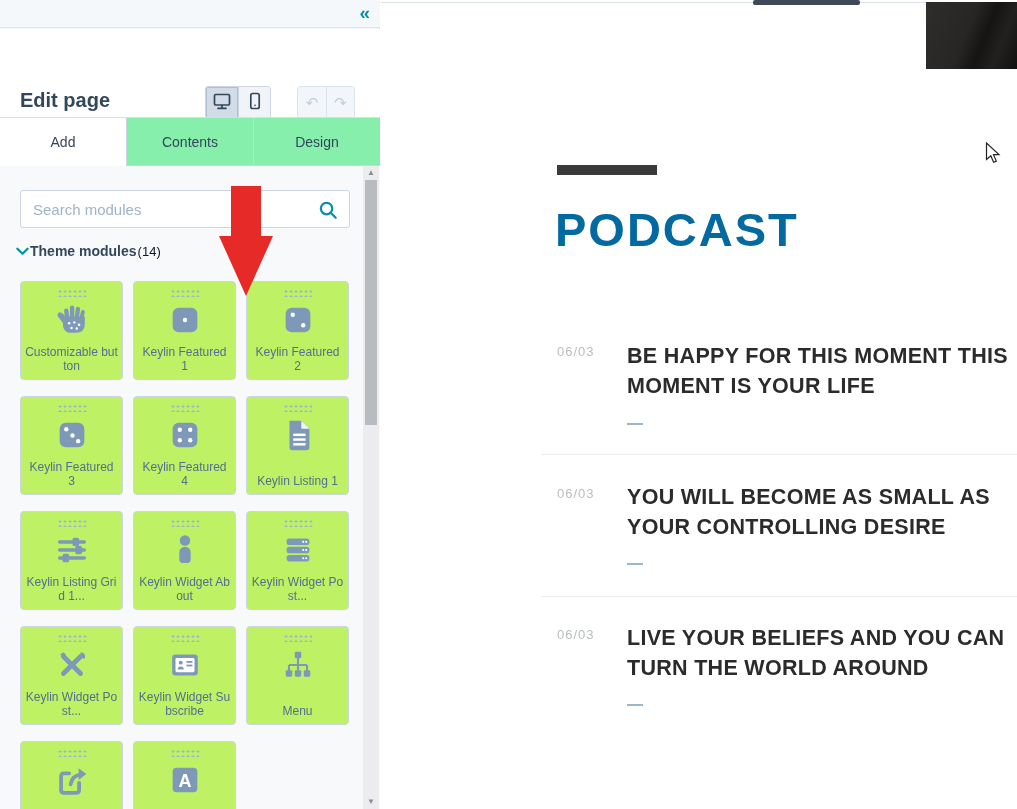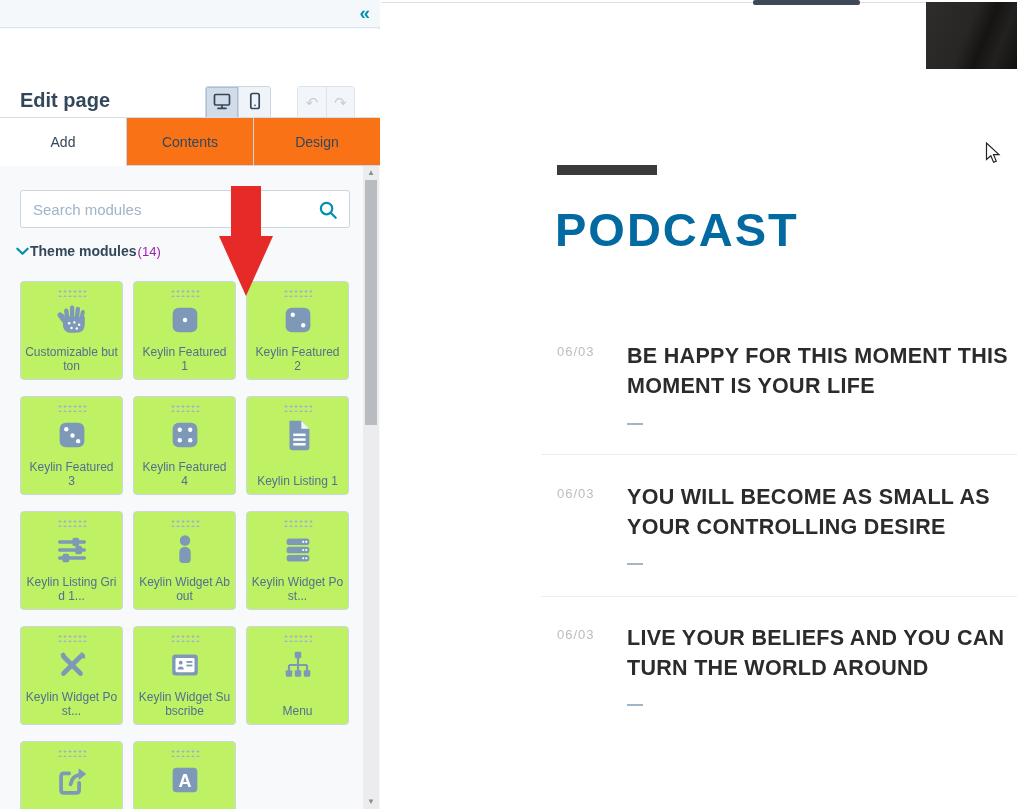--- a/index.html
+++ b/index.html
@@ -14,34 +14,34 @@
   .panel-title { position:absolute; left:20px; top:60px; font-size:20px; font-weight:bold; color:#33475b; }
   .seg-group { position:absolute; top:57px; display:flex; border:1px solid #cbd6e2; border-radius:3px; overflow:hidden; }
   .seg-btn { width:32px; height:31px; display:flex; align-items:center; justify-content:center; background:#f0f4f9; cursor:pointer; }
   .seg-btn.sel { background:#d2dce9; box-shadow:inset 0 0 0 1px #aebfd3; }
   .seg-btn + .seg-btn { border-left:1px solid #cbd6e2; }
   .undo-group { left:297px; }
   .undo-btn { width:28px; height:31px; display:flex; align-items:center; justify-content:center; background:#f2f6fa; color:#bfcedd; font-size:15px; }
   .undo-btn + .undo-btn { border-left:1px solid #dbe3ec; }
 
   .tabbar { position:absolute; left:0; top:117px; width:380px; height:49px; display:flex; border-top:1px solid #d5dde6; }
-  .tab { flex:1; display:flex; align-items:center; justify-content:center; font-size:14px; color:#33475b; background:#f97316; border-bottom:1px solid #cbd6e2; cursor:pointer; }
+  .tab { flex:1; display:flex; align-items:center; justify-content:center; font-size:14px; color:#33475b; background:#86efac; border-bottom:1px solid #cbd6e2; cursor:pointer; }
   .tab + .tab { border-left:1px solid #cbd6e2; }
   .tab.active { background:#fff; border-bottom:1px solid transparent; }
 
   .panel-body { position:absolute; left:0; top:166px; width:380px; height:643px; background:#f7f9fb; }
 
   .search-wrap { position:absolute; left:20px; top:24px; width:330px; height:38px; background:#fff; border:1px solid #cbd6e2; border-radius:3px; }
   .search-input { position:absolute; left:0; top:0; width:100%; height:100%; border:none; outline:none; background:transparent; padding:0 40px 0 12px; font-size:15px; color:#ef4444; font-family:"Liberation Sans", sans-serif; }
   .search-input::placeholder { color:#9fb3c8; }
   .search-ico { position:absolute; right:11px; top:9px; }
 
   .section-head { position:absolute; left:16px; top:76px; display:flex; align-items:center; gap:1px; }
   .section-label { font-size:14px; font-weight:bold; color:#33475b; }
-  .section-count { font-size:13px; color:#a21caf; }
+  .section-count { font-size:13px; color:#0f172a; }
 
   .card { position:absolute; width:103px; height:99px; background:#bef264; border:1px solid #cbd6e2; border-radius:4px; cursor:grab; }
   .dots { position:absolute; left:50%; top:7px; transform:translateX(-50%); width:29px; height:8px;
           background-image:radial-gradient(#9fb3cb 1px, transparent 1.3px); background-size:5px 5px; background-position:0 0; }
   .cicon { position:absolute; left:50%; top:19px; transform:translateX(-50%); width:38px; height:38px; }
   .cicon svg { width:38px; height:38px; display:block; }
   .clabel { position:absolute; left:4px; right:4px; bottom:6px; text-align:center; font-size:12px; line-height:14px; color:#546f8f; word-break:break-all; }
 
   
   .sbar { position:absolute; right:1px; top:0; width:16px; height:643px; background:#ececee; }

